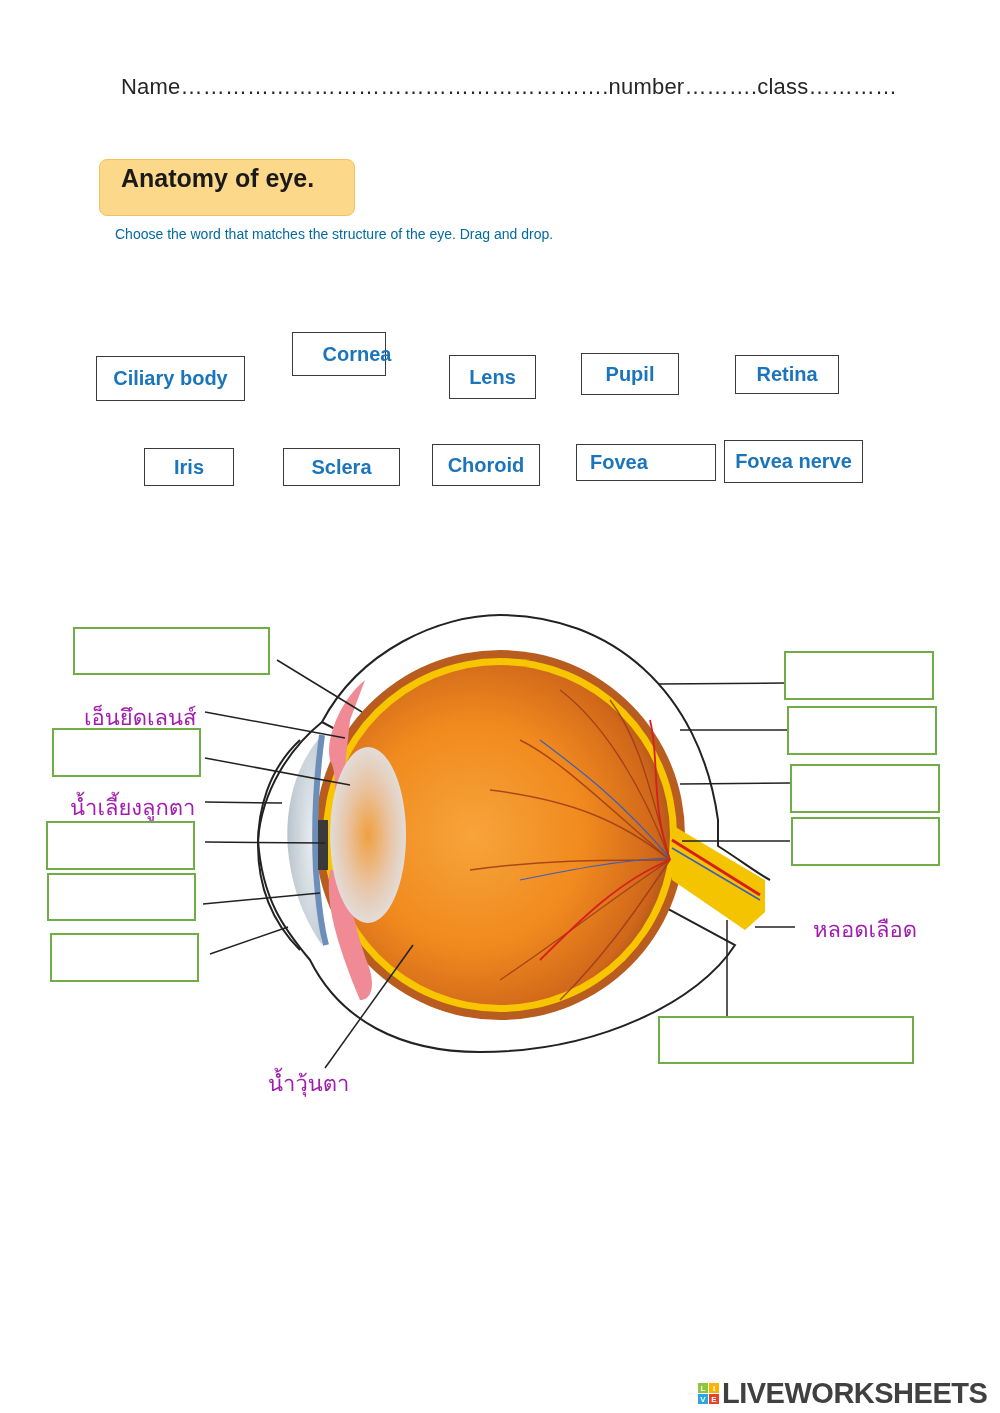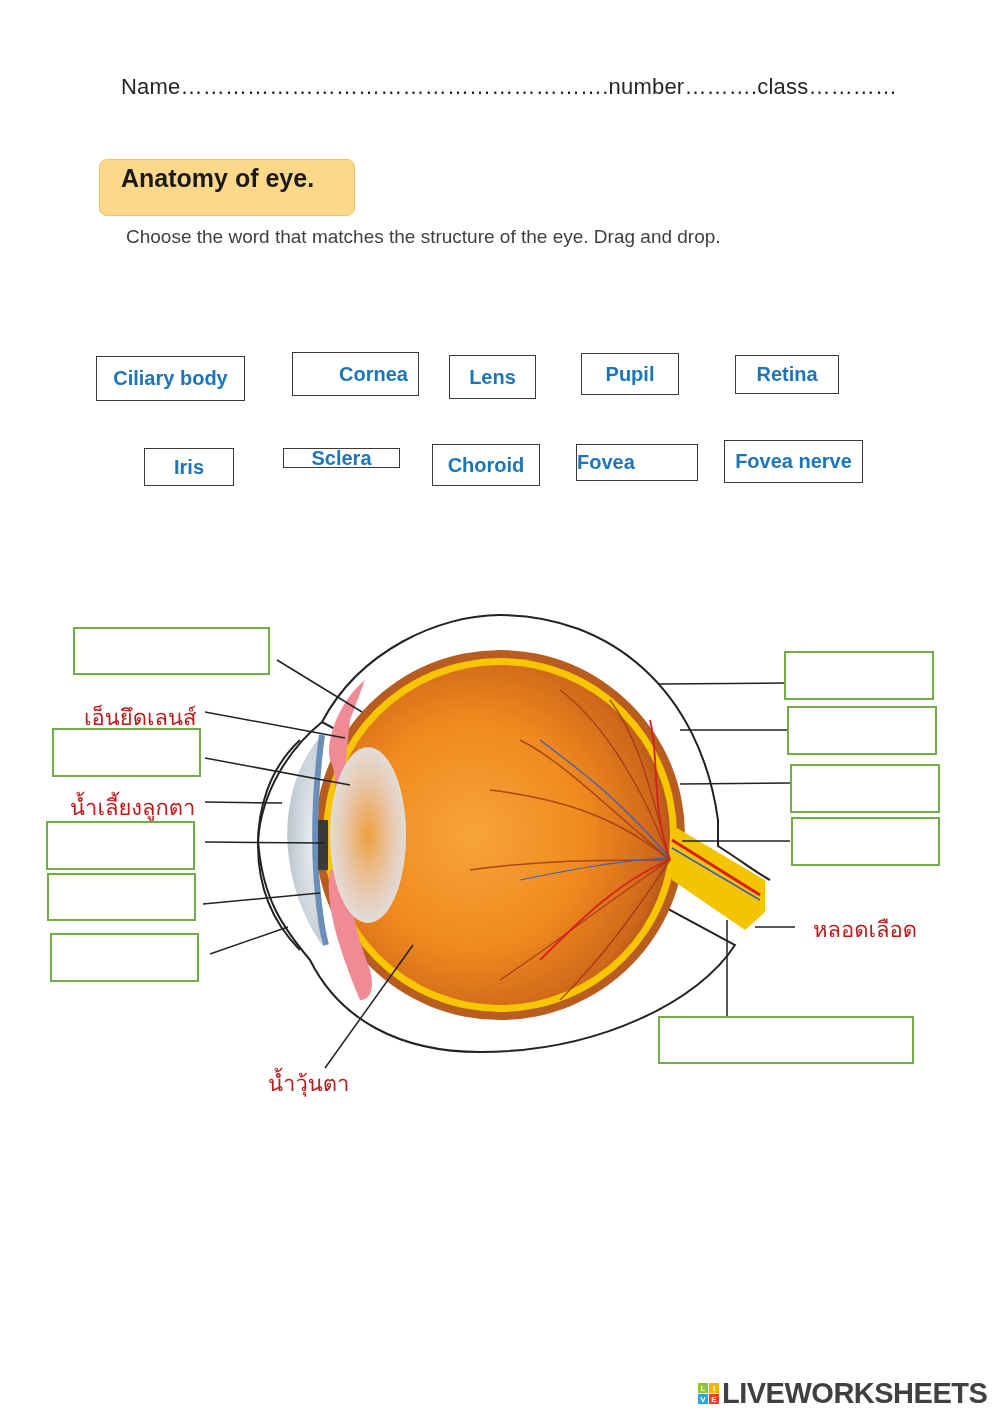--- a/index.html
+++ b/index.html
@@ -1,48 +1,48 @@
 <!DOCTYPE html>
 <html><head>
 <meta charset="utf-8">
 <style>
   html, body { margin:0; padding:0; background:#ffffff; }
   body { width:1000px; height:1413px; position:relative; overflow:hidden; font-family:"Liberation Sans", sans-serif; }
   .abs { position:absolute; }
   .name-line { left:121px; top:74px; font-size:22px; font-weight:normal; color:#262626; letter-spacing:0.2px; white-space:nowrap; }
   .title-box { left:99px; top:159px; width:256px; height:57px; background:#fcd88a; border:1px solid #f2c25e; border-radius:8px; box-sizing:border-box; }
   .title-text { left:121px; top:164px; font-size:25px; font-weight:bold; color:#1a1a1a; white-space:nowrap; }
-  .instr { left:126px; top:226px; font-size:19px; color:#404040; white-space:nowrap; }
+  .instr { left:115px; top:226px; font-size:14px; color:#0369a1; white-space:nowrap; }
   .word { border:1.5px solid #3a3a3a; box-sizing:border-box; color:#1b75bb; font-weight:bold; font-size:20px; display:flex; align-items:center; justify-content:center; background:#fff; cursor:grab; }
   .drop { border:2px solid #70ad47; box-sizing:border-box; background:#fff; }
-  .thai { font-size:22px; color:#b91c1c; white-space:nowrap; font-family:Liberation Mono, monospace; }
+  .thai { font-size:22px; color:#a21caf; white-space:nowrap; font-family:Liberation Mono, monospace; }
   .logo { left:698px; top:1377px; display:flex; align-items:center; }
   .logo-grid { display:grid; grid-template-columns:10px 10px; grid-template-rows:10px 10px; gap:1px; margin-right:3px; }
   .logo-grid span { font-size:8px; font-weight:bold; color:#fff; display:flex; align-items:center; justify-content:center; }
   .logo-text { font-size:29px; font-weight:bold; color:#404040; letter-spacing:-0.5px; }
 </style>
 </head>
 <body>
 
 <div class="abs name-line">Name………………………………………………….number……….class…………</div>
 
 <div class="abs title-box"></div>
 <div class="abs title-text">Anatomy of eye.</div>
 <div class="abs instr">Choose the word that matches the structure of the eye. Drag and drop.</div>
 
 <div>
   <div class="abs word" style="left:96px;top:356px;width:149px;height:45px;">Ciliary body</div>
-  <div class="abs word" style="left:292px;top:352px;width:127px;height:44px;padding-left:36px;">Cornea</div>
+  <div class="abs word" style="left:292px;top:332px;width:94px;height:44px;padding-left:36px;">Cornea</div>
   <div class="abs word" style="left:449px;top:355px;width:87px;height:44px;">Lens</div>
   <div class="abs word" style="left:581px;top:353px;width:98px;height:42px;">Pupil</div>
   <div class="abs word" style="left:735px;top:355px;width:104px;height:39px;">Retina</div>
   <div class="abs word" style="left:144px;top:448px;width:90px;height:38px;">Iris</div>
-  <div class="abs word" style="left:283px;top:448px;width:117px;height:20px;">Sclera</div>
+  <div class="abs word" style="left:283px;top:448px;width:117px;height:38px;">Sclera</div>
   <div class="abs word" style="left:432px;top:444px;width:108px;height:42px;">Choroid</div>
-  <div class="abs word" style="left:576px;top:444px;width:122px;height:37px;justify-content:flex-start;">Fovea</div>
+  <div class="abs word" style="left:576px;top:444px;width:140px;height:37px;justify-content:flex-start;padding-left:13px;">Fovea</div>
   <div class="abs word" style="left:724px;top:440px;width:139px;height:43px;">Fovea nerve</div>
 </div>
 
 <svg class="abs" style="left:0;top:590px;" width="1000" height="520" viewBox="0 590 1000 520">
   <defs>
     <radialGradient id="eyeball" cx="0.42" cy="0.5" r="0.6">
       <stop offset="0" stop-color="#f7a43a"></stop>
       <stop offset="0.55" stop-color="#f08a1e"></stop>
       <stop offset="0.9" stop-color="#d0671a"></stop>
       <stop offset="1" stop-color="#a8521a"></stop>

